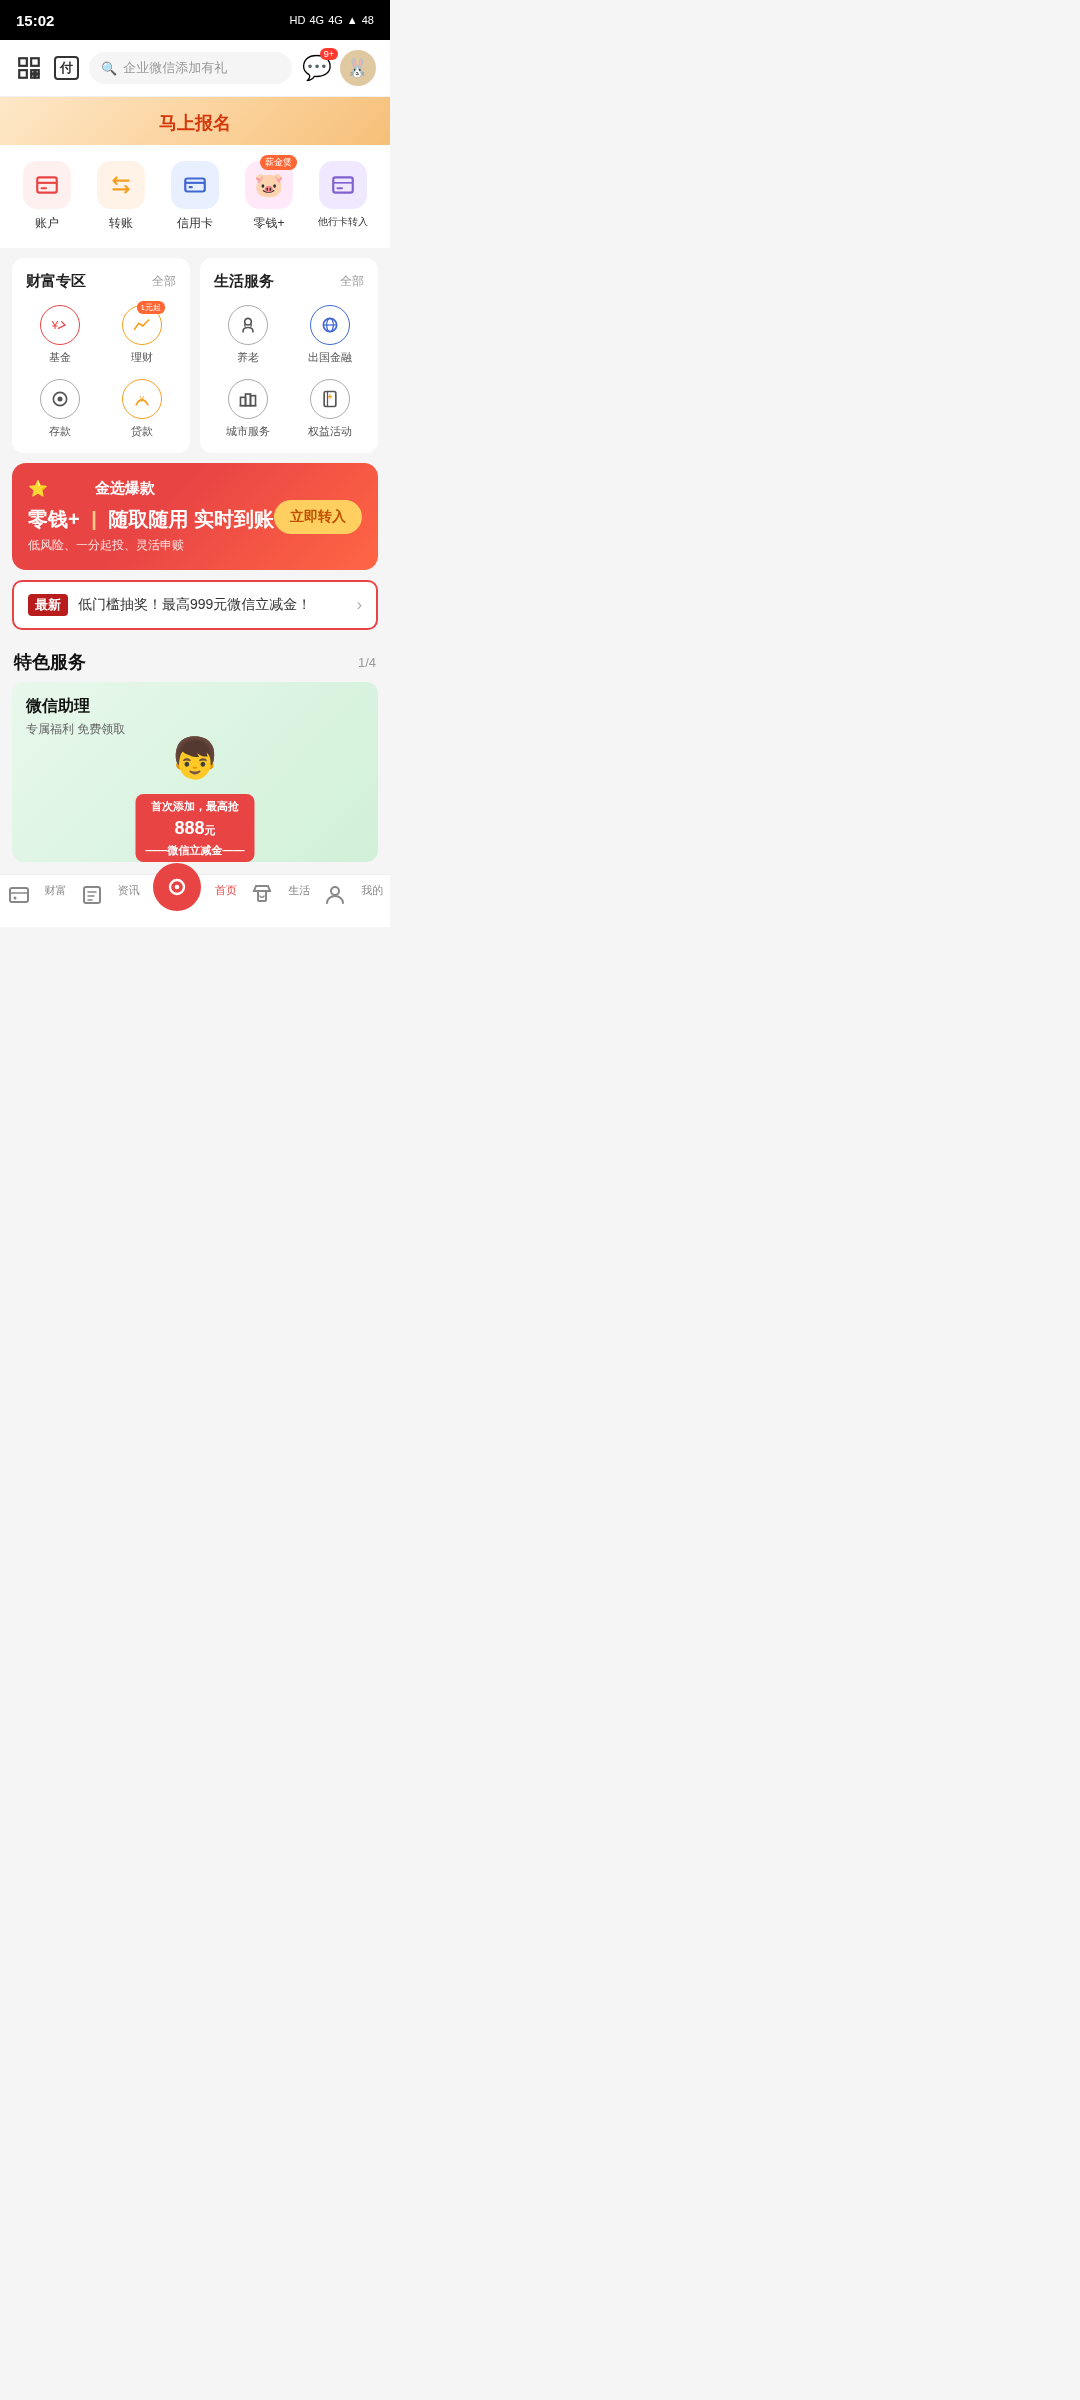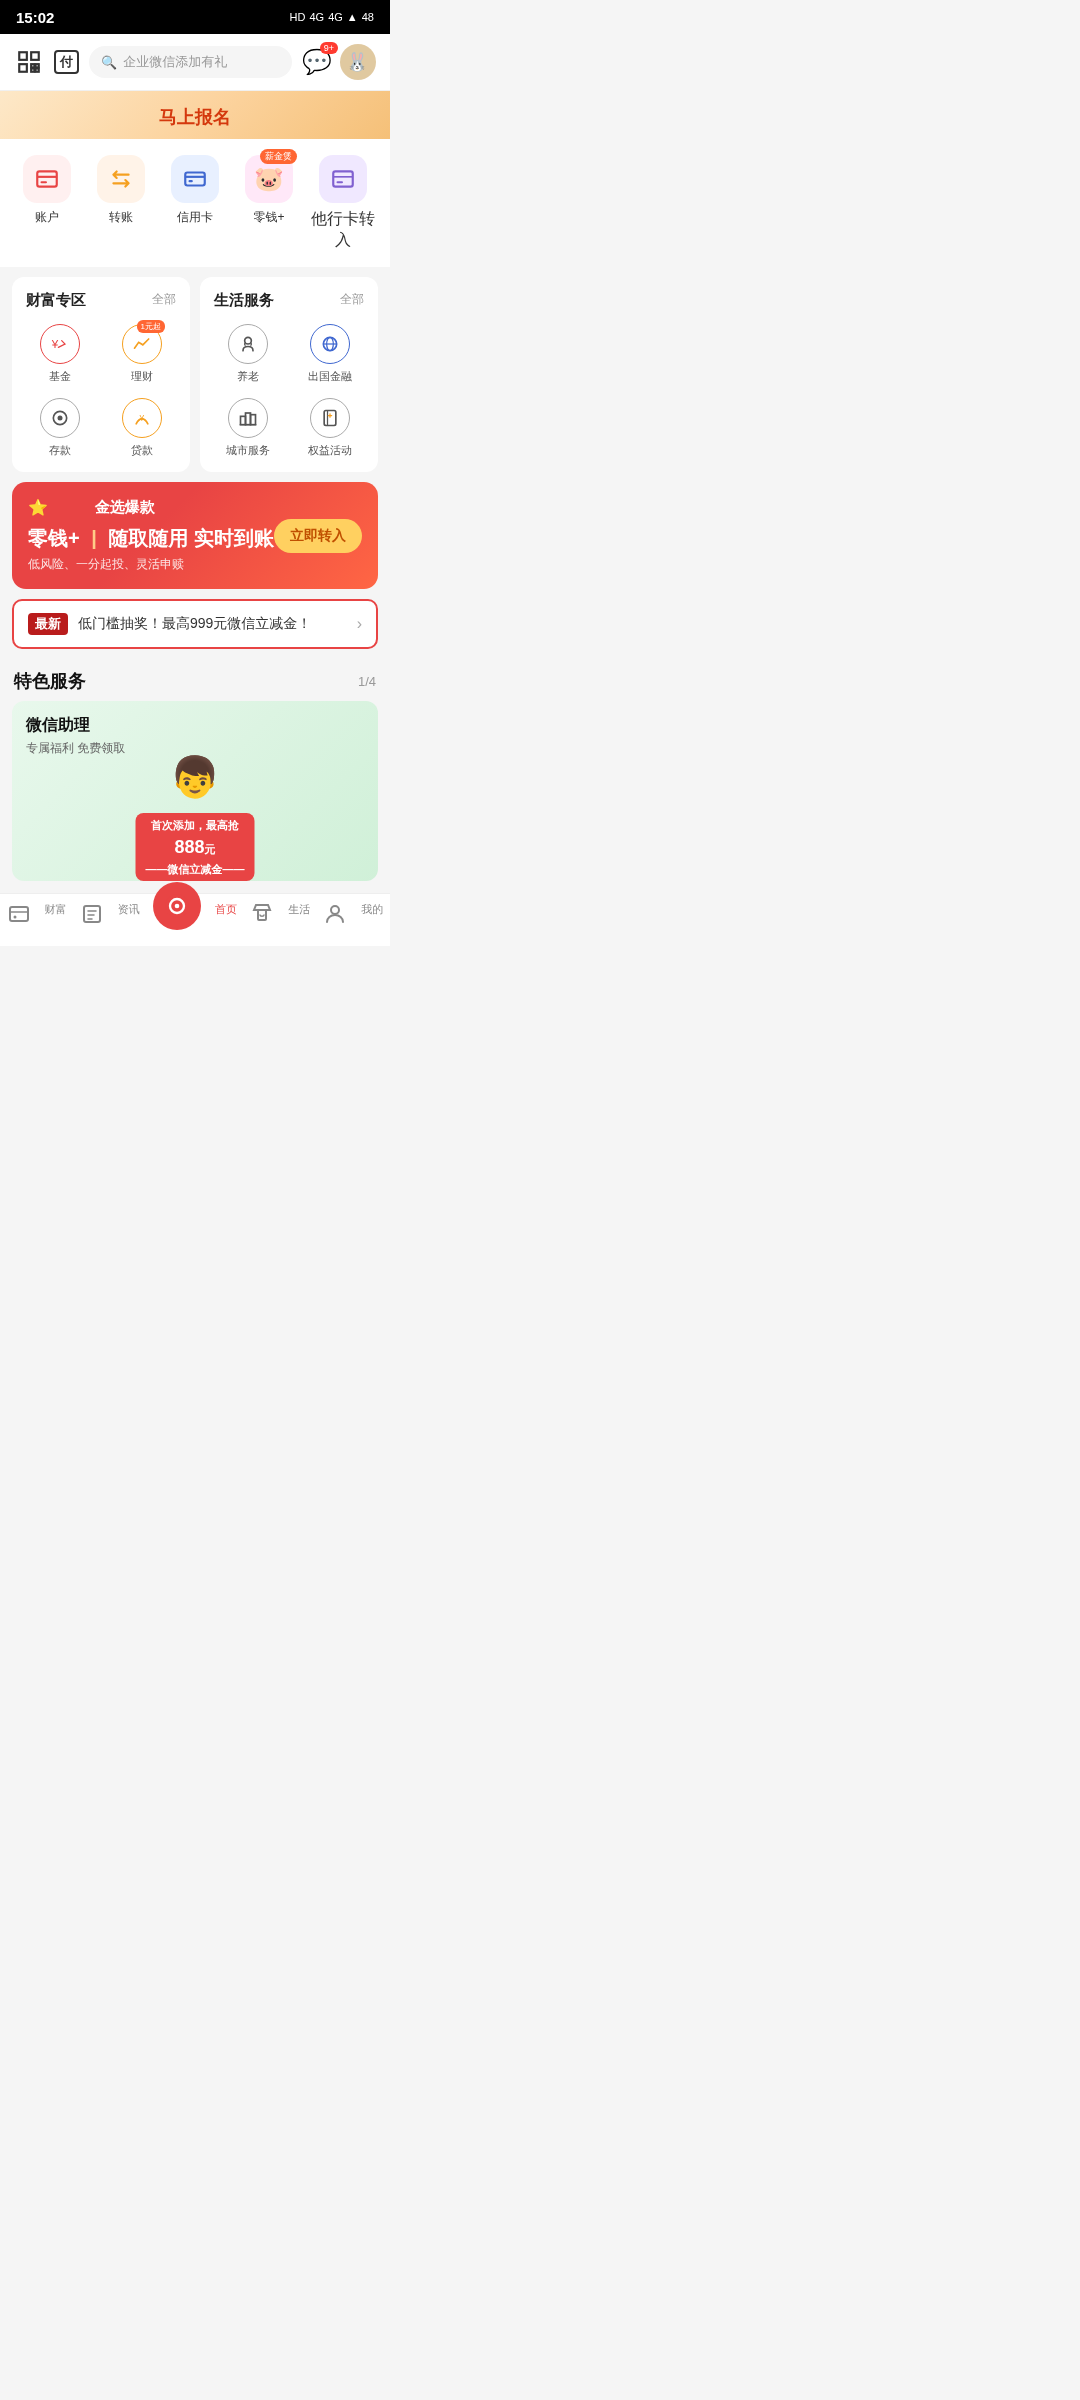--- a/index.html
+++ b/index.html
@@ -14,21 +14,21 @@
     }
 
     
     .status-bar {
       background: #000;
       color: #fff;
       display: flex;
       justify-content: space-between;
       align-items: center;
       padding: 6px 16px;
-      height: 34px;
+      height: 40px;
     }
     .status-time { font-size: 15px; font-weight: 600; }
     .status-icons { display: flex; align-items: center; gap: 4px; font-size: 11px; }
 
     
     .header {
       background: #fff;
       display: flex;
       align-items: center;
       padding: 10px 14px;
@@ -116,21 +116,21 @@
     }
     .service-card {
       flex: 1;
       background: #fff;
       border-radius: 12px;
       padding: 14px;
     }
     .service-header {
       display: flex;
       justify-content: space-between;
-      align-items: flex-start;
+      align-items: center;
       margin-bottom: 14px;
     }
     .service-title { font-size: 15px; font-weight: bold; color: #222; }
     .service-all { font-size: 12px; color: #999; }
     .service-icons-grid {
       display: grid;
       grid-template-columns: 1fr 1fr;
       gap: 14px;
     }
     .service-item {
@@ -371,21 +371,21 @@
     <span class="quick-label">零钱+</span>
   </div>
   <div class="quick-item">
     <div class="quick-icon-circle icon-purple">
       <svg width="26" height="26" viewBox="0 0 24 24" fill="none">
         <rect x="3" y="5" width="18" height="14" rx="2" stroke="#8060d0" stroke-width="2" fill="#f0e8ff"></rect>
         <path d="M3 10h18" stroke="#8060d0" stroke-width="1.5"></path>
         <path d="M7 15h4" stroke="#8060d0" stroke-width="2" stroke-linecap="round"></path>
       </svg>
     </div>
-    <span class="quick-label" style="font-size:16px; ">他行卡转入</span>
+    <span class="quick-label" style="font-size:10px; ">他行卡转入</span>
   </div>
 </div>
 
 <div class="services-row">
 
   <div class="service-card">
     <div class="service-header">
       <span class="service-title">财富专区</span>
       <span class="service-all">全部</span>
     </div>

